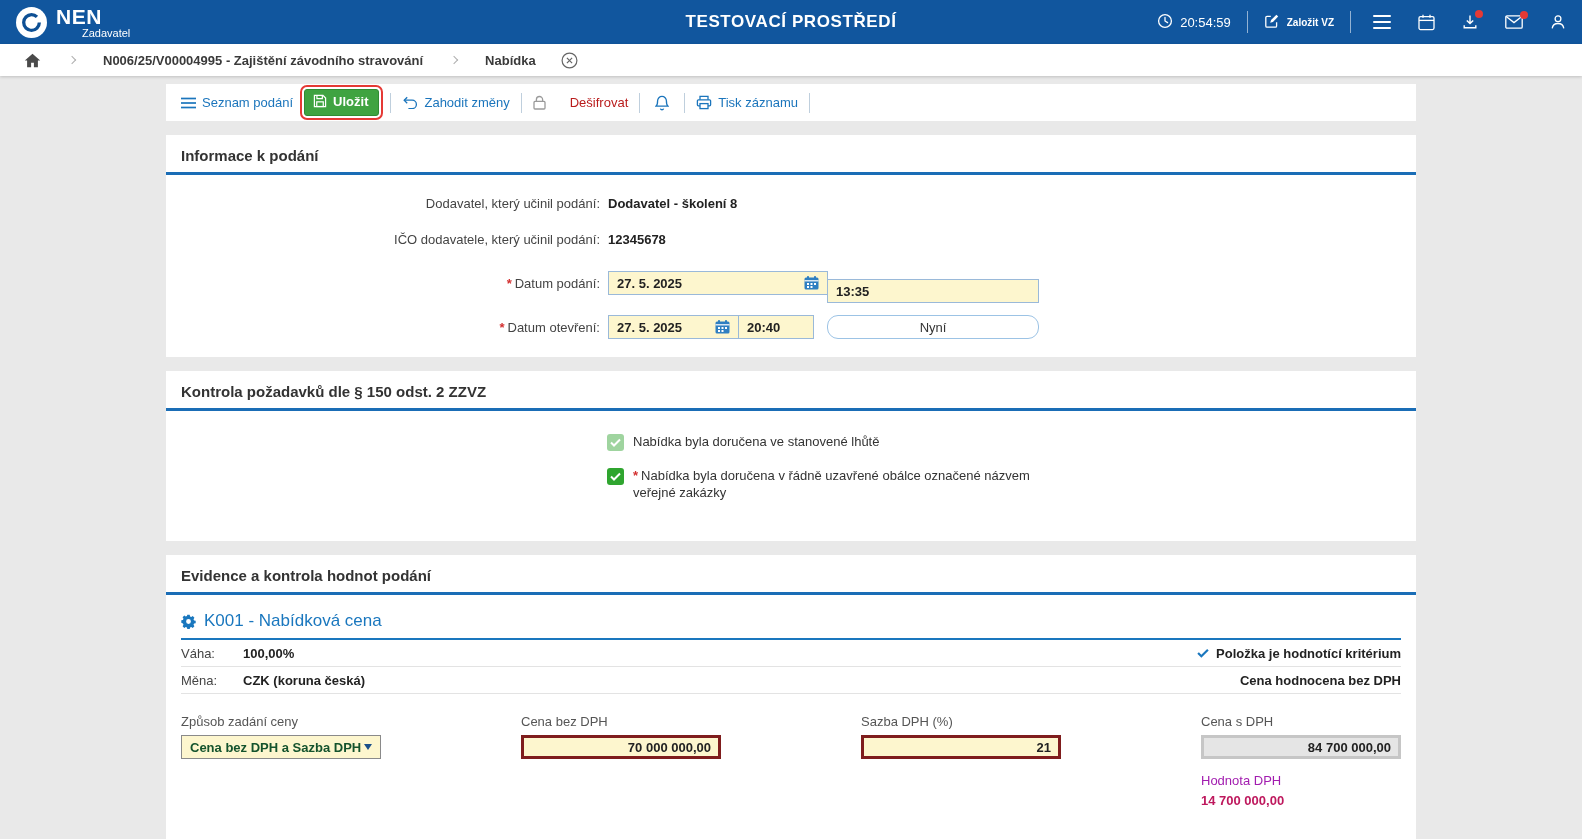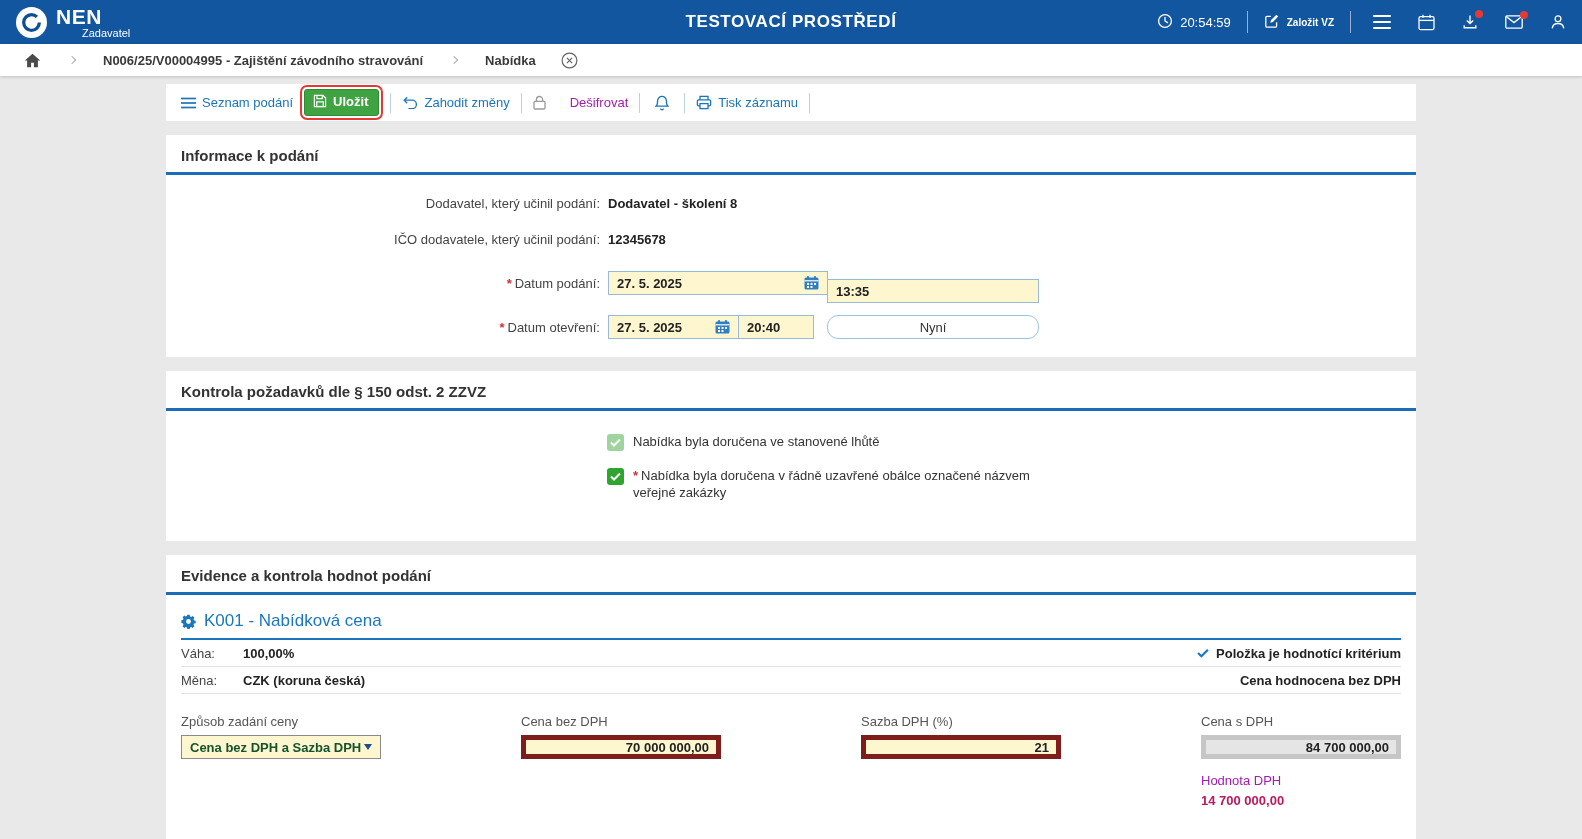--- a/index.html
+++ b/index.html
@@ -32,21 +32,21 @@
   .bc-close { display:flex; align-items:center; cursor:pointer; margin-left:-3px; }
 
   
   .container { width:1250px; margin:0 auto; }
   .card { background:#fff; }
   .section { margin-top:14px; }
 
   
   .toolbar { margin-top:8px; height:37px; display:flex; align-items:center; padding:0 15px; gap:11px; }
   .tlink { display:flex; align-items:center; gap:6px; color:#1b75bc; cursor:pointer; white-space:nowrap; }
-  .tlink.disabled { color:#a21caf; cursor:default;gap:24px; }
+  .tlink.disabled { color:#b91c1c; cursor:default;gap:24px; }
   .tsep { width:1px; height:20px; background:#bfcfdd; }
   .btn-green { display:flex; gap:6px; background:#3fa341; border:1px solid #2f8c33; color:#fff; font-weight:700; font-size:13px; padding:4px 10px 4px 8px; border-radius:3px; cursor:pointer; outline:2px solid #e53935; outline-offset:2px; font-family:inherit; }
   .bell-btn { display:flex; align-items:center; cursor:pointer; padding:0 4px; }
 
   
   .sec-head { font-size:15px; font-weight:700; color:#333; padding:12px 15px 8px; }
   .sec-rule { height:3px; background:#1a6db6; }
 
   
   .info-body { padding:16px 15px 6px; }
@@ -78,21 +78,21 @@
   .sub-head { display:flex; align-items:center; gap:8px; color:#1a77be; font-size:17px; padding:8px 0 7px; }
   .sub-rule { height:2px; background:#1a77be; }
   .kv-row { display:flex; align-items:center; height:26px; }
   .kv-label { width:62px; color:#444; }
   .kv-value { font-weight:700; color:#222; }
   .kv-right { margin-left:auto; display:flex; align-items:center; gap:7px; font-weight:700; color:#222; }
   .kv-div { height:1px; background:#e3e3e3; }
 
   .fields-grid { display:grid; grid-template-columns:repeat(4,200px); column-gap:140px; margin-top:20px; }
   .fld label { display:block; color:#555; font-size:13px; line-height:16px; margin-bottom:5px; }
-  .inputbox { height:24px; border:5px solid #7f1d1d; background:#fdf6ce; display:flex; align-items:center; padding:0 7px; font-weight:700; color:#222; }
+  .inputbox { height:24px; border:3px solid #7f1d1d; background:#fdf6ce; display:flex; align-items:center; padding:0 7px; font-weight:700; color:#222; }
   .inputbox.num { justify-content:flex-end; }
   .inputbox.grayf { background:#e5e5e5; border-color:#c6c6c6; }
   .selectbox { height:24px; border:1px solid #8a8a8a; background:#fdf6ce; display:flex; align-items:center; justify-content:space-between; padding:0 8px; font-weight:700; color:#14532d; cursor:pointer; }
   .sel-arrow { width:0; height:0; border-left:4.5px solid transparent; border-right:4.5px solid transparent; border-top:6px solid #1a4f8a; }
   .hodnota { margin-top:14px; }
   .hodnota .hv-label { display:block; color:#a21caf; line-height:16px; margin-bottom:4px; }
   .hodnota .hv-value { font-weight:700; color:#be185d; line-height:16px; }
   .soubory-wrap { margin-top:24px; }
 </style>
 </head>

